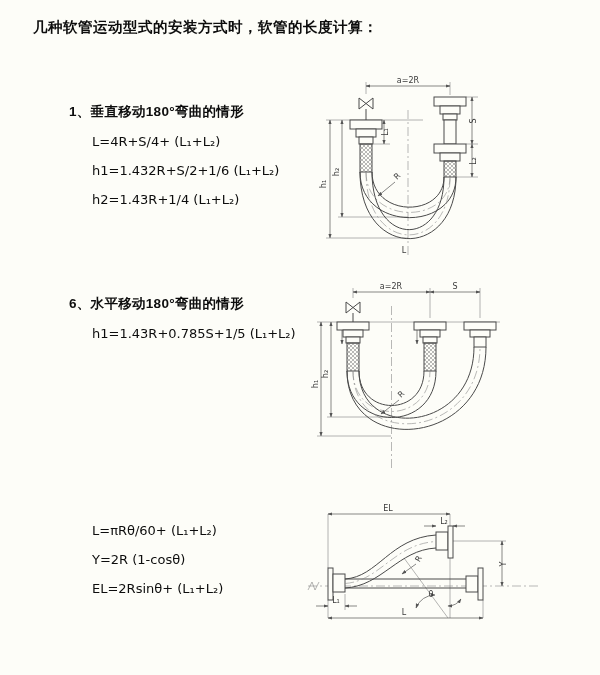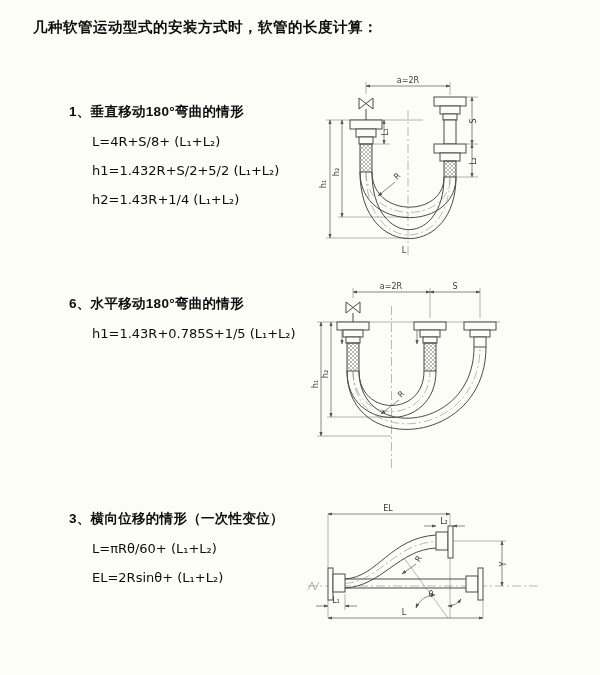--- a/index.html
+++ b/index.html
@@ -43,33 +43,33 @@
 </style>
 </head>
 <body>
 
 <div class="page">
 
   <div class="doc-title">几种软管运动型式的安装方式时，软管的长度计算：</div>
 
   <div class="sec" id="sec1">
     <div class="sec-heading">1、垂直移动180°弯曲的情形</div>
-    <div class="formula">L=4R+S/8+ (L₁+L₂)</div>
-    <div class="formula">h1=1.432R+S/2+5/2 (L₁+L₂)</div>
+    <div class="formula">L=4R+S/4+ (L₁+L₂)</div>
+    <div class="formula">h1=1.432R+S/2+1/6 (L₁+L₂)</div>
     <div class="formula">h2=1.43R+1/4 (L₁+L₂)</div>
   </div>
 
   <div class="sec" id="sec2">
     <div class="sec-heading">6、水平移动180°弯曲的情形</div>
     <div class="formula">h1=1.43R+0.785S+1/5 (L₁+L₂)</div>
   </div>
 
   <div class="sec" id="sec3">
-    <div class="sec-heading">3、横向位移的情形（一次性变位）</div>
     <div class="formula">L=πRθ/60+ (L₁+L₂)</div>
+    <div class="formula">Y=2R (1-cosθ)</div>
     <div class="formula">EL=2Rsinθ+ (L₁+L₂)</div>
   </div>
 
   <svg class="dwg" id="diagram1" viewBox="0 0 292 192">
     <defs>
       <marker id="m1" viewBox="0 0 10 10" refX="9" refY="5" markerWidth="7" markerHeight="7" orient="auto-start-reverse">
         <path d="M0,1.5 L10,5 L0,8.5 z" fill="#555"></path>
       </marker>
       <pattern id="p1" patternUnits="userSpaceOnUse" width="4" height="4">
         <path d="M0 0 L4 4 M4 0 L0 4" stroke="#8a8a8a" stroke-width="0.6"></path>

